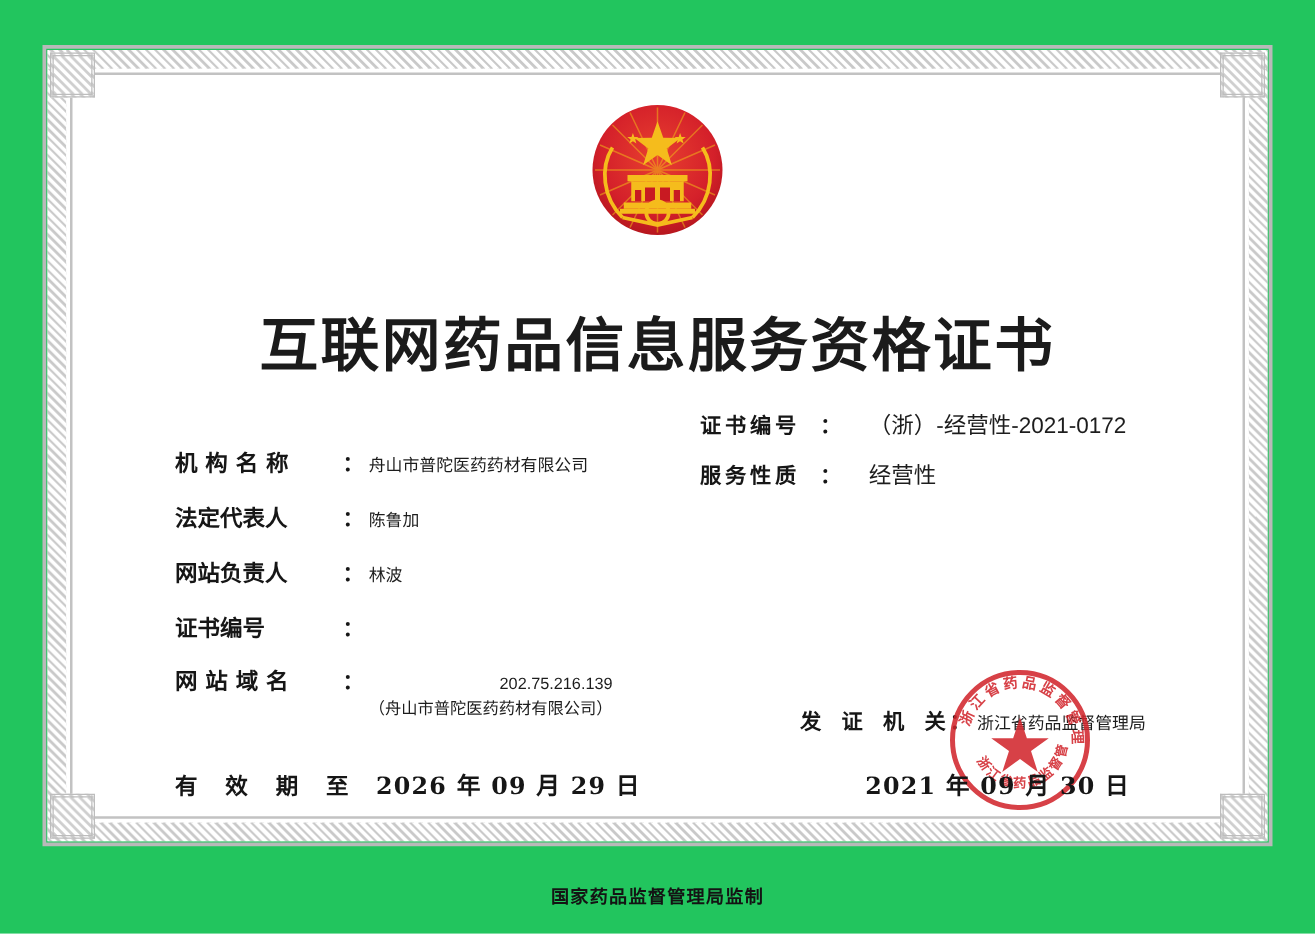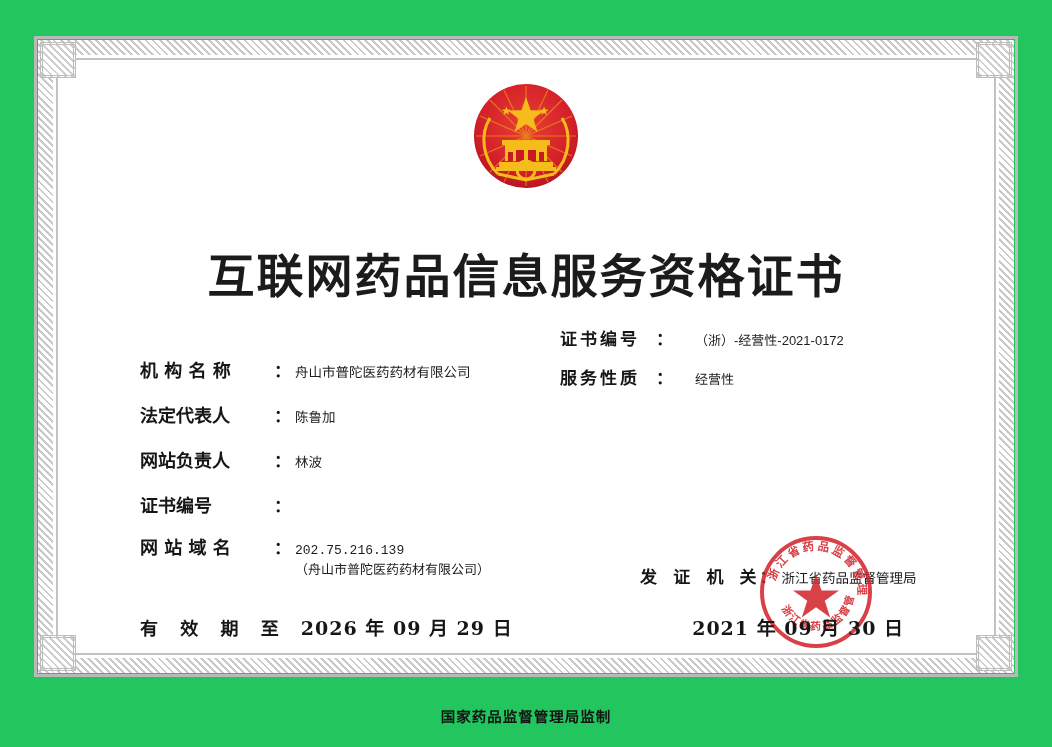--- a/index.html
+++ b/index.html
@@ -117,21 +117,21 @@
     white-space: nowrap;
   }
   .rf-colon {
     font-family: "DejaVu Serif", "Liberation Serif", serif;
     font-weight: bold;
     font-size: 17px;
     color: #161616;
     margin-right: 6px;
   }
   .rf-value {
-    font-size: 13px;
+    font-size: 18px;
     color: #1d1d1d;
     font-family: "Liberation Sans", sans-serif;
   }
 
   
   .left-fields {
     position: absolute;
     left: 140px;
     top: 356px;
     width: 470px;
@@ -155,21 +155,22 @@
     font-family: "DejaVu Serif", "Liberation Serif", serif;
     font-weight: bold;
     font-size: 17px;
     color: #161616;
     margin-right: 4px;
   }
   .lf-value {
     font-size: 13.5px;
     color: #1d1d1d;
     line-height: 1.55;
-    font-family: Liberation Mono, monospace;
+    font-family: Liberation Sans, sans-serif;
+    text-align: right;
   }
   .lf-value .sub {
     display: block;
     font-size: 13px;
   }
 
   
   .issuer {
     position: absolute;
     left: 640px;

